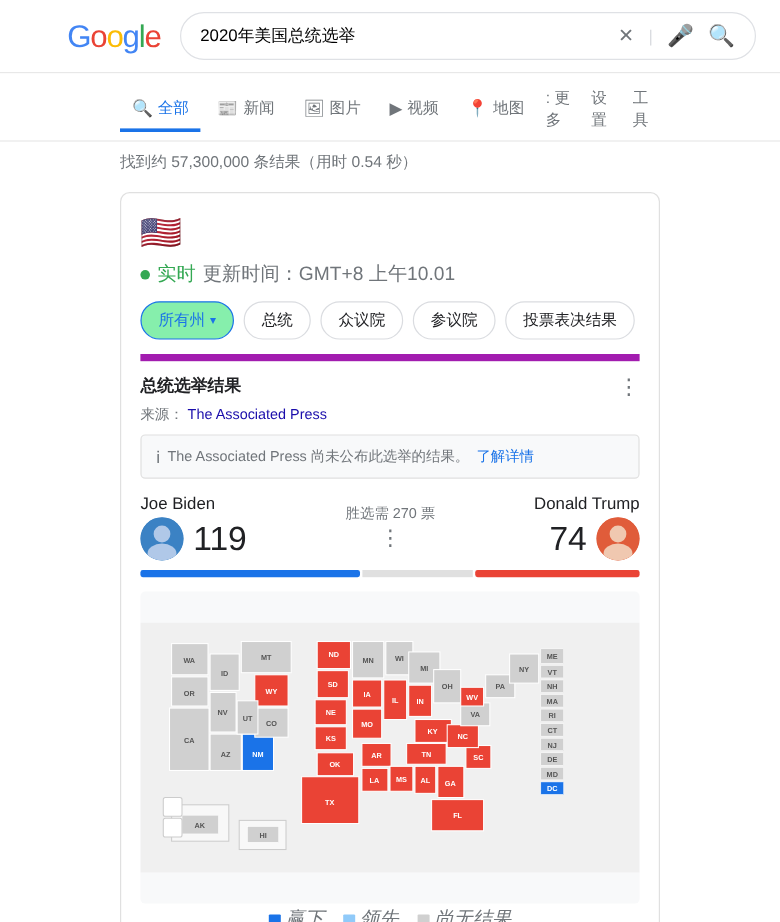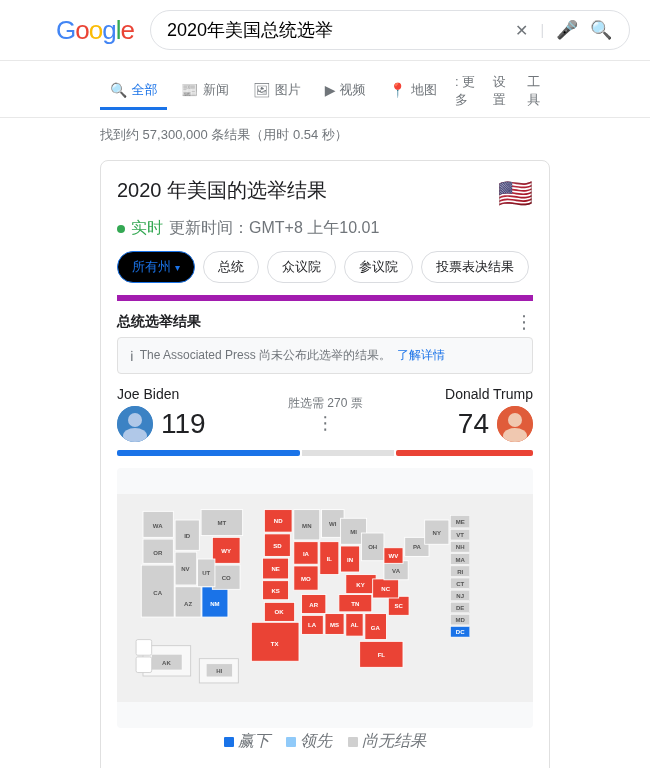--- a/index.html
+++ b/index.html
@@ -9,21 +9,21 @@
     .header { display: flex; align-items: center; padding: 10px 16px; border-bottom: 1px solid #e8e8e8; }
     .google-logo { font-size: 26px; font-weight: normal; margin-right: 16px; letter-spacing: -1px; margin-left: 40px; }
     .g-l { color: #4285F4; }
     .g-o1 { color: #EA4335; }
     .g-o2 { color: #FBBC05; }
     .g-g { color: #4285F4; }
     .g-l2 { color: #34A853; }
     .g-e { color: #EA4335; }
 
     .search-bar { display: flex; align-items: center; flex: 1; border: 1px solid #dfe1e5; border-radius: 24px; padding: 6px 16px; height: 40px; max-width: 480px; }
-    .search-input { flex: 1; border: none; outline: none; font-size: 18px; }
+    .search-input { flex: 1; border: none; outline: none; font-size: 14px; }
     .search-icons { display: flex; align-items: center; gap: 12px; }
     .icon-x { color: #70757a; cursor: pointer; font-size: 16px; }
     .icon-mic { color: #4285F4; font-size: 18px; }
     .icon-search { color: #4285F4; font-size: 18px; }
 
     
     .nav-tabs { display: flex; align-items: center; padding: 4px 100px 0 100px; border-bottom: 1px solid #e8e8e8; gap: 4px; }
     .nav-tab { display: flex; align-items: center; gap: 4px; padding: 8px 10px; font-size: 13px; color: #70757a; cursor: pointer; border-bottom: 3px solid transparent; white-space: nowrap; }
     .nav-tab.active { color: #1a73e8; border-bottom: 3px solid #1a73e8; }
     .nav-tab-icon { font-size: 14px; }
@@ -42,21 +42,21 @@
 
     .card-header { display: flex; justify-content: space-between; align-items: flex-start; margin-bottom: 8px; }
     .us-flag { font-size: 28px; }
 
     .card-subtitle { display: flex; align-items: center; gap: 6px; font-size: 16px; color: #70757a; margin-bottom: 12px; }
     .live-dot { width: 8px; height: 8px; background: #34A853; border-radius: 50%; display: inline-block; }
 
     
     .filter-row { display: flex; gap: 8px; margin-bottom: 12px; }
     .filter-btn { padding: 6px 14px; border: 1px solid #dadce0; border-radius: 20px; font-size: 13px; cursor: pointer; color: #202124; background: #fff; display: flex; align-items: center; gap: 4px; }
-    .filter-btn.active { background: #000000; color: #1a73e8; border-color: #1a73e8; }
+    .filter-btn.active { background: #86efac; color: #1a73e8; border-color: #1a73e8; }
     .filter-btn-arrow { font-size: 10px; }
 
     
     .source-section { border-top: 6px solid #a21caf; padding-top: 10px; }
     .source-header { display: flex; justify-content: space-between; align-items: center; margin-bottom: 4px; }
     .source-title { font-size: 14px; font-weight: 600; }
     .more-icon { color: #70757a; cursor: pointer; font-size: 18px; }
     .source-from { font-size: 12px; color: #70757a; margin-bottom: 8px; }
     .source-link { color: #1a0dab; text-decoration: none; }
 
@@ -143,21 +143,20 @@
 </div>
 
 <div class="results-count">
   <span>找到约 57,300,000 条结果（用时 0.54 秒）</span>
 </div>
 
 <div class="main">
   <div class="election-card">
 
     <div class="card-header">
-      <div style="font-size:20px;font-weight:normal;color:#202124;">2020 年美国的选举结果</div>
       <div class="us-flag">🇺🇸</div>
     </div>
 
     <div class="card-subtitle">
       <span class="live-dot"></span>
       <span style="color:#34A853;font-weight:500;">实时</span>
       <span>更新时间：GMT+8 上午10.01</span>
     </div>
 
     <div class="filter-row">
@@ -177,20 +176,24 @@
       <button class="filter-btn">
         <span>投票表决结果</span>
       </button>
     </div>
 
     <div class="source-section">
       <div class="source-header">
         <span class="source-title">总统选举结果</span>
         <span class="more-icon">⋮</span>
       </div>
+      <div class="source-from">
+        <span>来源：</span>
+        <a class="source-link" href="#">The Associated Press</a>
+      </div>
     </div>
 
     <div class="ap-notice">
       <span class="info-icon">ℹ</span>
       <span>The Associated Press 尚未公布此选举的结果。</span>
       <a href="#" class="ap-notice-link">了解详情</a>
     </div>
 
     <div class="candidates-row">
 

